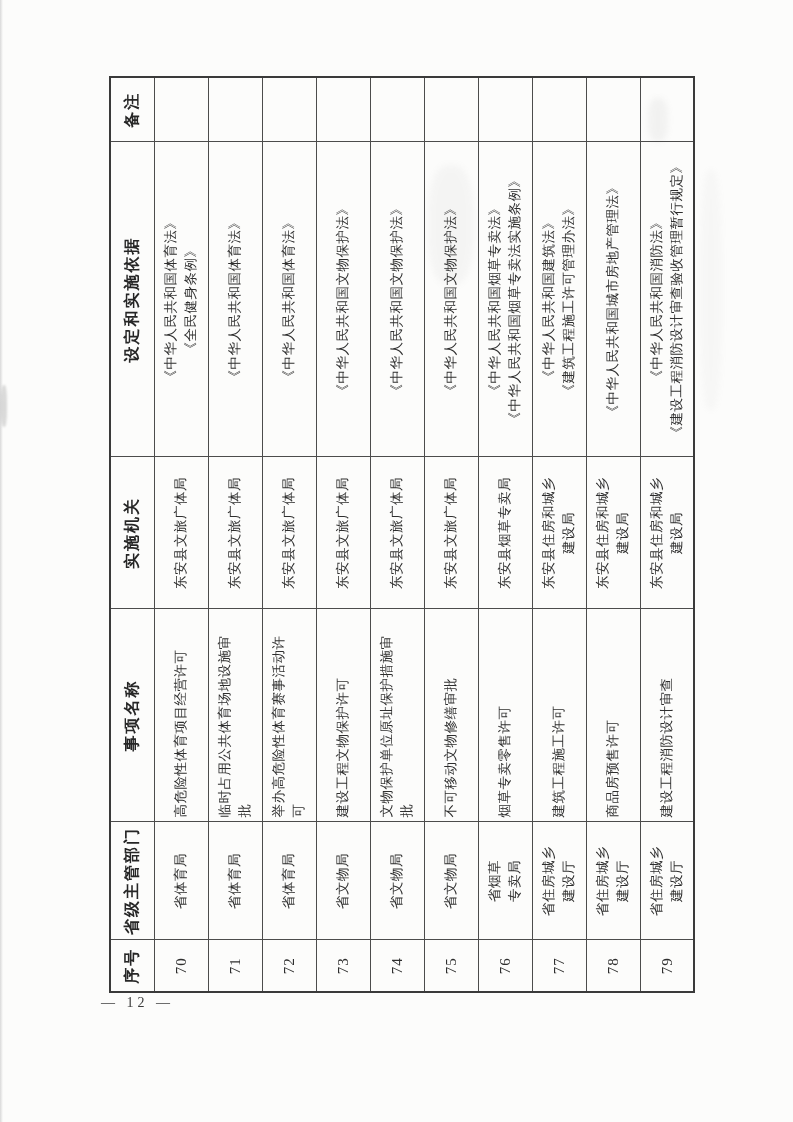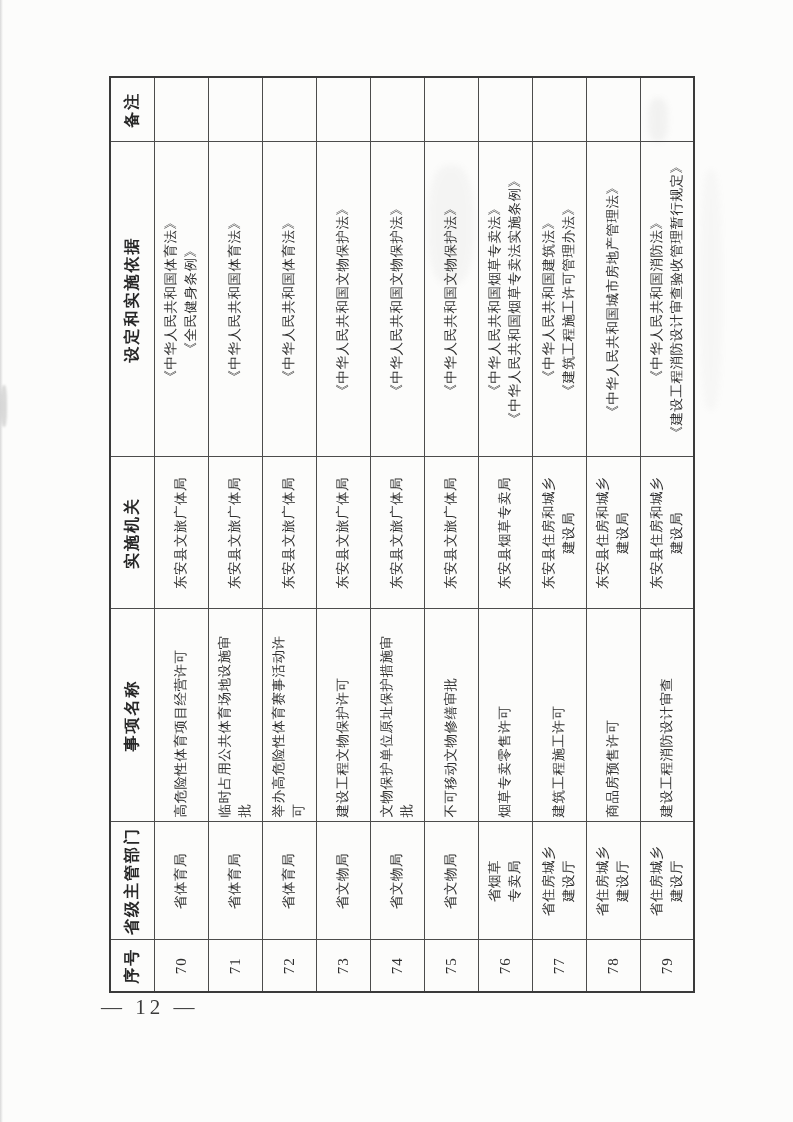--- a/index.html
+++ b/index.html
@@ -58,21 +58,21 @@
     color:#262626;
   }
   td{font-size:13.5px;letter-spacing:0.5px;text-align:center;}
   td .ln{line-height:20px;}
   td.item{text-align:left;padding-left:9px;padding-right:6px;}
   td.seq .ln{font-size:15px;letter-spacing:1px;}
   
   .pagenum{
     position:absolute;left:101px;top:995px;
     font-family:"Liberation Serif", serif;
-    font-size:21px;letter-spacing:4px;color:#3a3a3a;
+    font-size:14px;letter-spacing:4px;color:#3a3a3a;
     white-space:nowrap;
   }
 </style>
 </head>
 <body>
 
 <div class="sheet">
   <div class="edge-shadow"></div>
   <div class="smudge s1"></div>
   <div class="smudge s2"></div>

